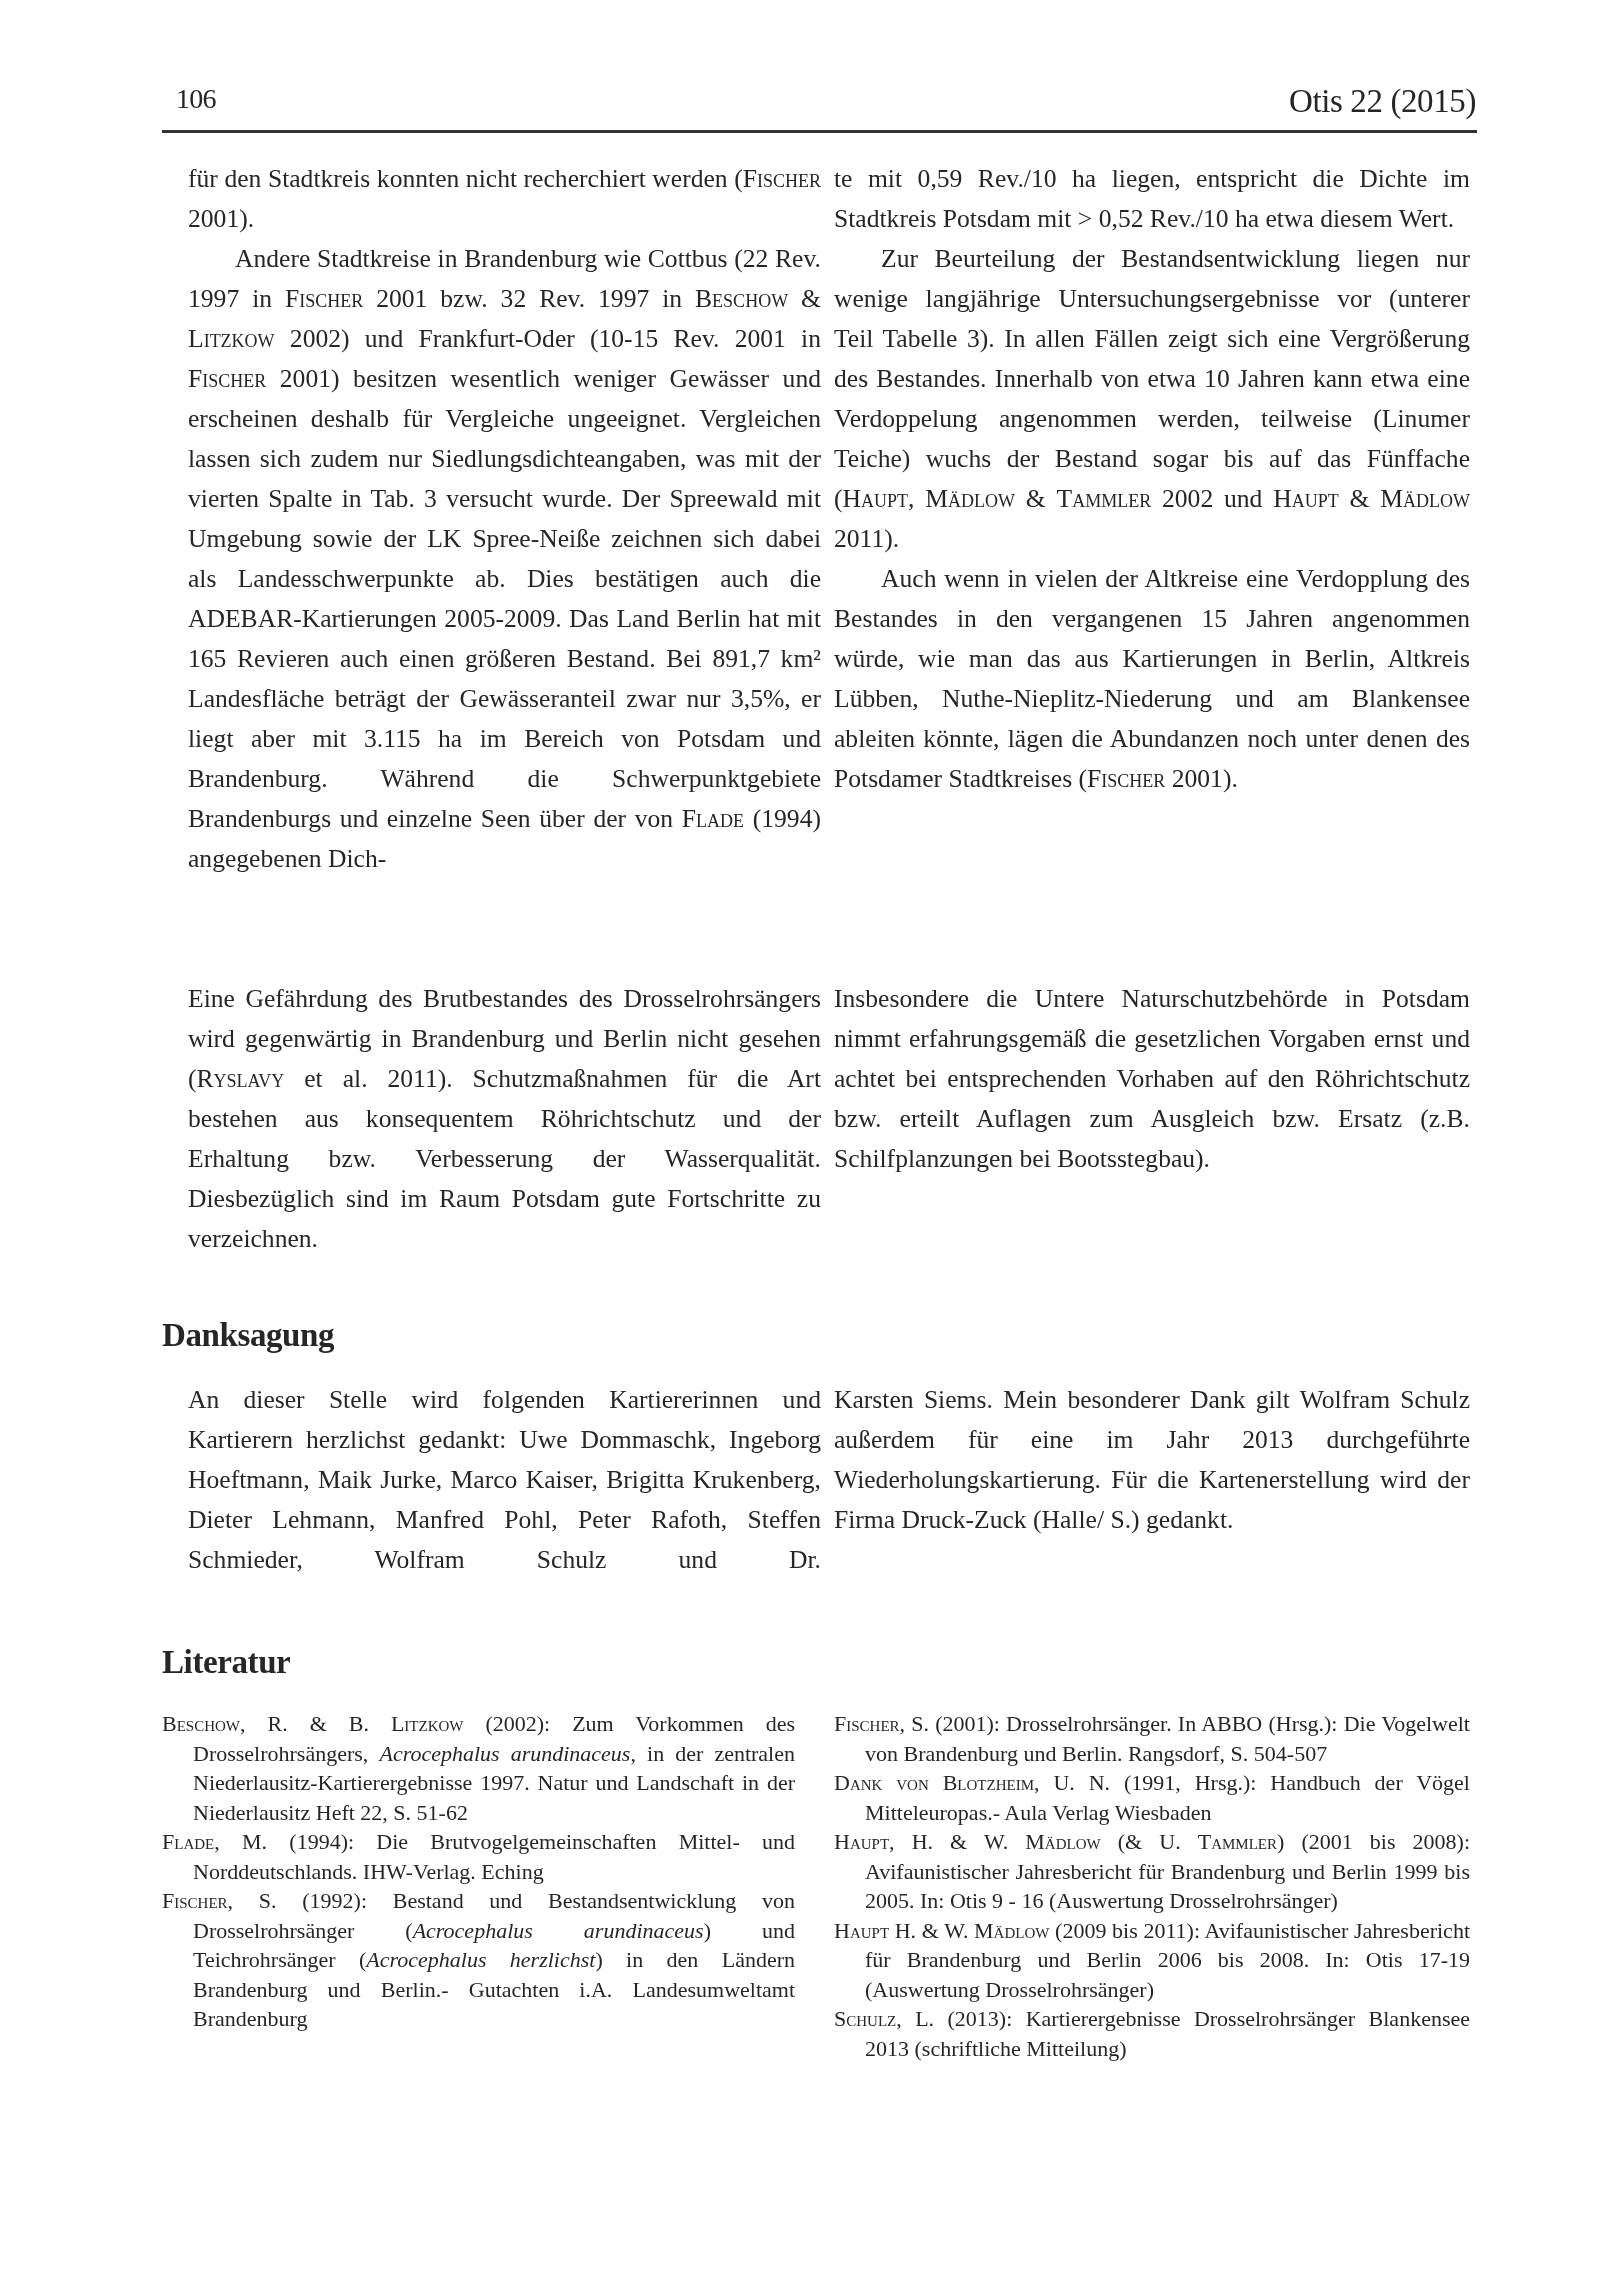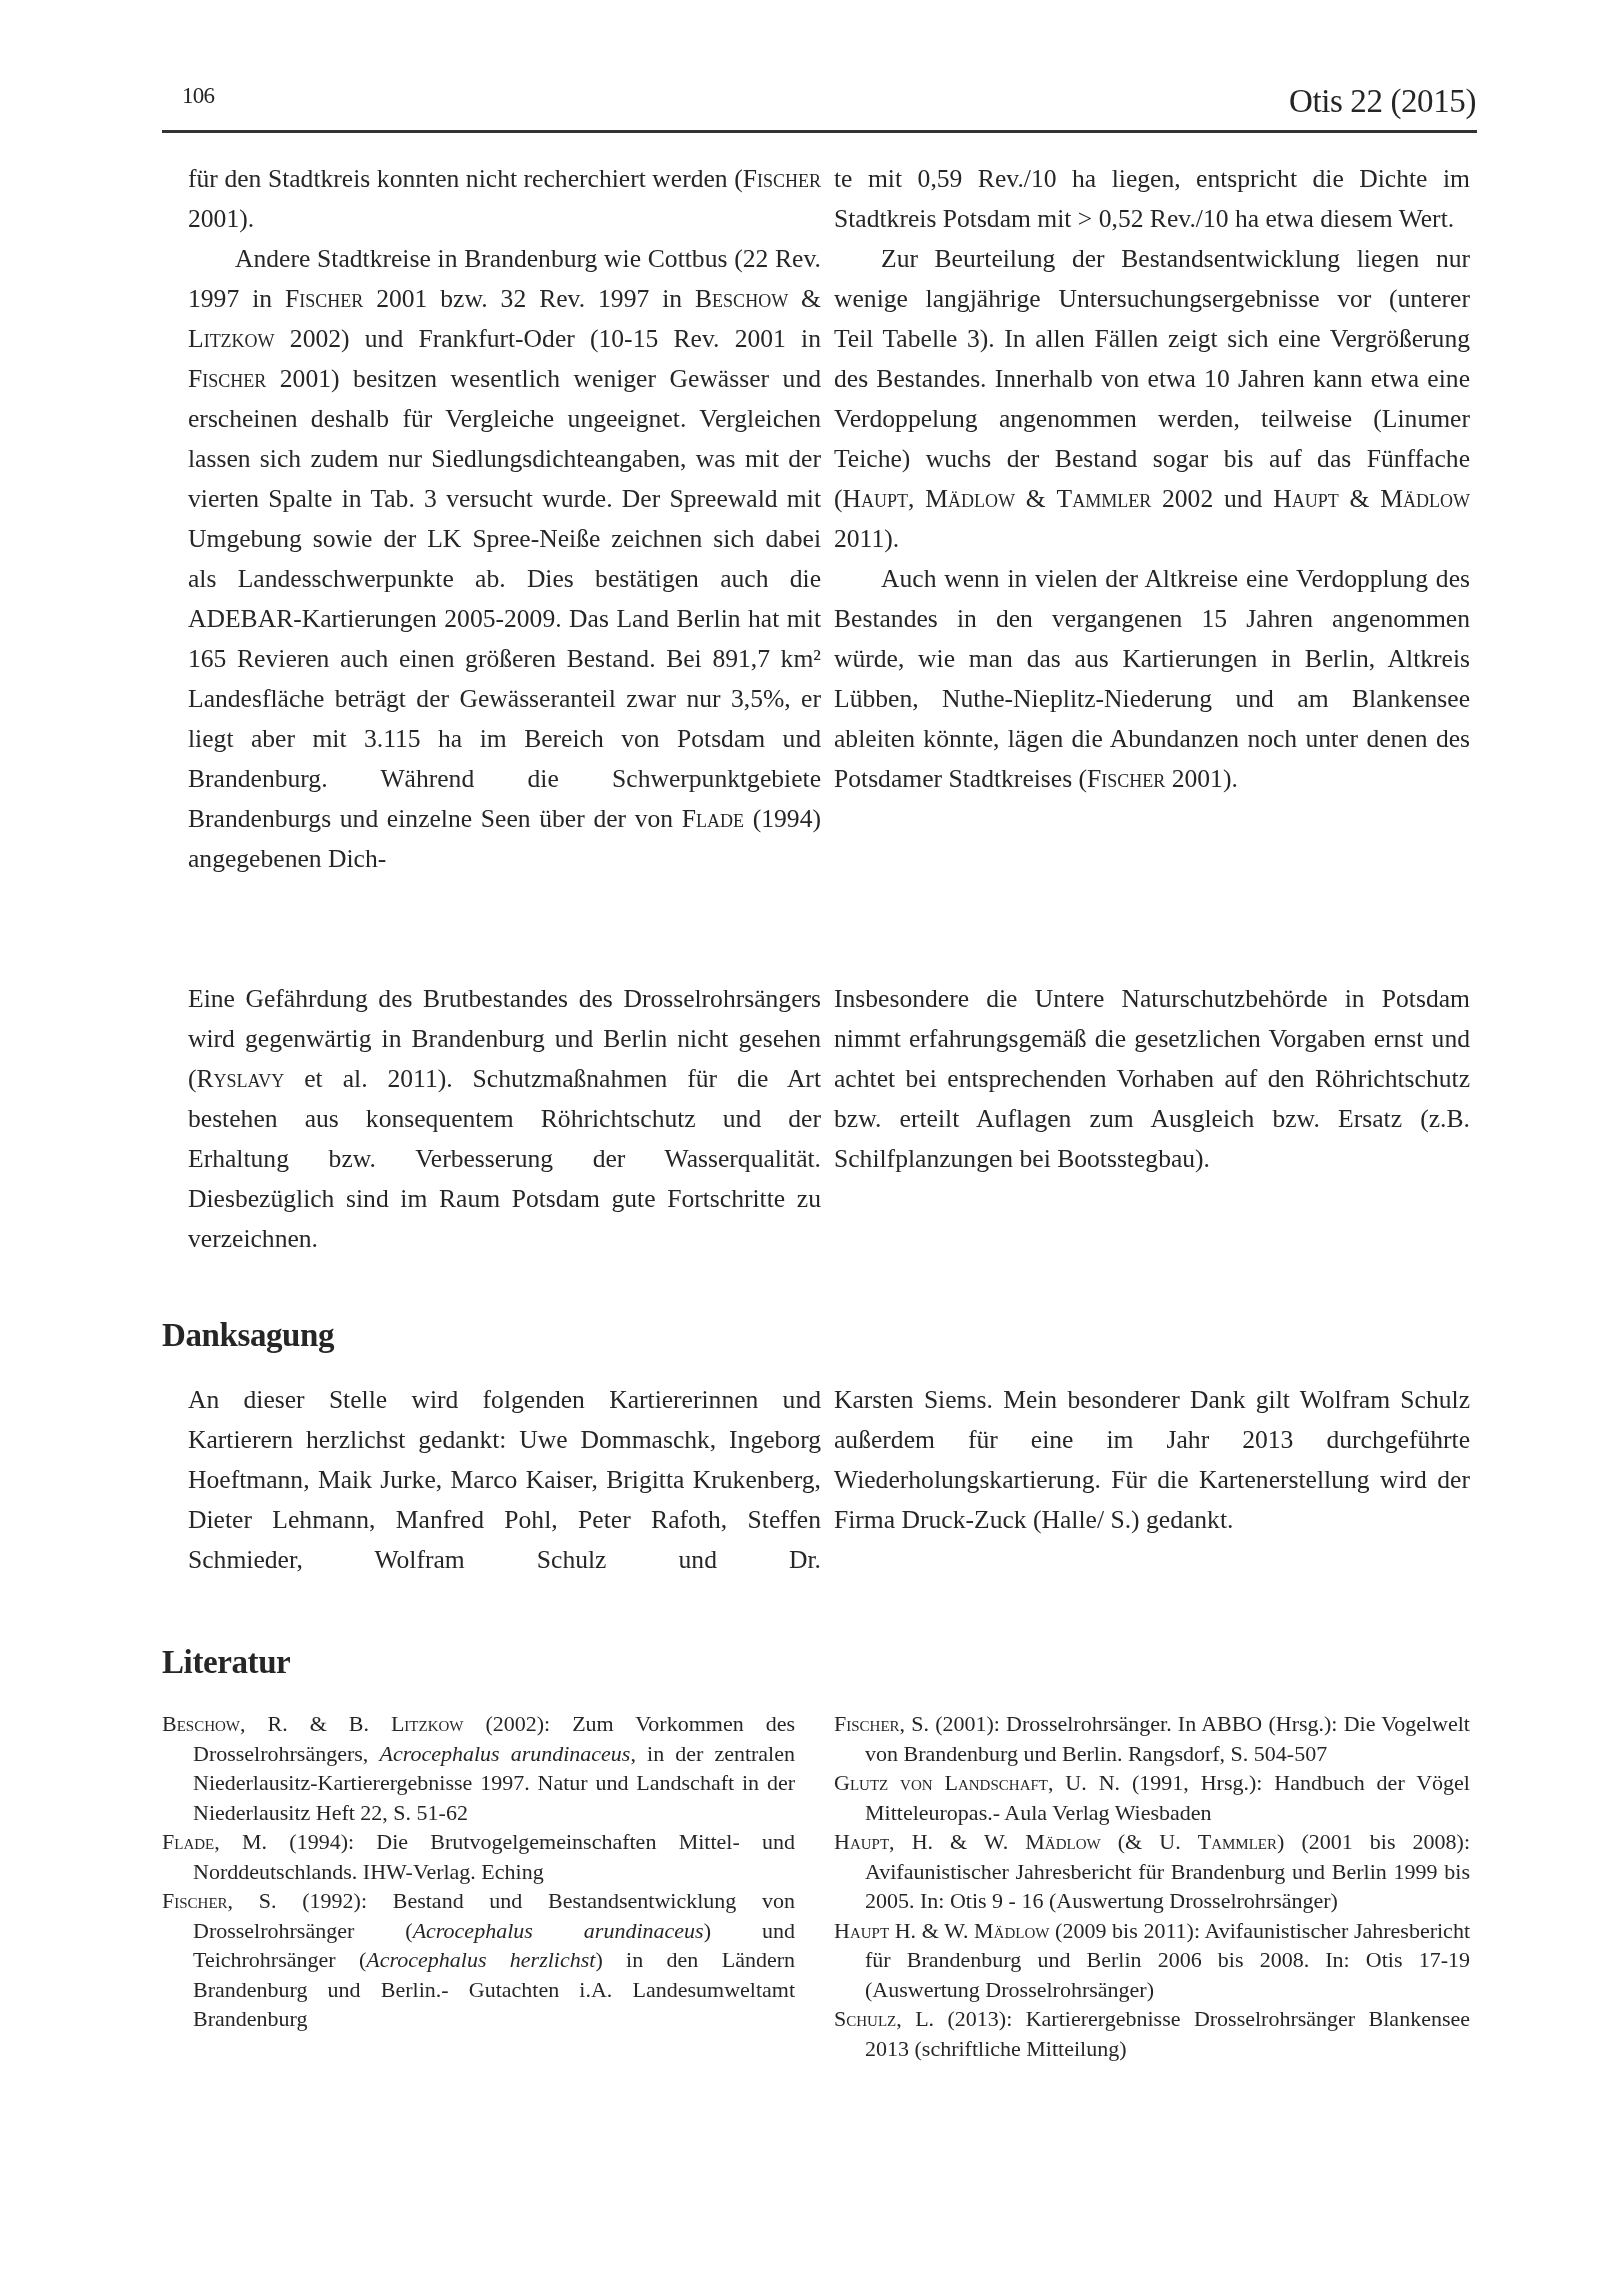--- a/index.html
+++ b/index.html
@@ -1,19 +1,19 @@
 <!DOCTYPE html>
 <html style="font-size:13px"><head>
 <meta charset="utf-8">
 <style>
   html, body { margin:0; padding:0; background:#ffffff; }
   body { width:1623px; height:2295px; position:relative; overflow:hidden;
          font-family:"Liberation Serif","DejaVu Serif",serif; color:#262626; }
   .header { position:absolute; left:162px; top:83px; width:1315px; height:49px; }
-  .page-num { position:absolute; left:20px; top:0; font-size:23px; letter-spacing:-0.8px; }
+  .page-num { position:absolute; left:14px; top:0; font-size:28px; letter-spacing:-0.8px; }
   .journal { position:absolute; right:1px; top:0; font-size:33px; letter-spacing:-0.4px; }
   .rule { position:absolute; left:162px; top:130px; width:1315px; height:3.2px; background:#333; }
   .col { position:absolute; font-size:25.6px; line-height:40px; text-align:justify; }
   .colL { left:156px; width:633px;margin-left:32px; }
   .colR { left:834px; width:636px; }
   .col p { margin:0; }
   .ind { text-indent:47px; }
   .sc { font-variant:small-caps; }
   h2 { position:absolute; left:162px; margin:0; font-size:33px; font-weight:bold; letter-spacing:-0.4px; }
   .refs { position:absolute; font-size:22px; line-height:29.5px; text-align:justify; }
@@ -57,18 +57,18 @@
 </div>
 
 <h2 style="top:1644px;">Literatur</h2>
 <div class="refs refsL">
     <p class="ref"><span class="sc">Beschow</span>, R. &amp; B. <span class="sc">Litzkow</span> (2002): Zum Vorkommen des Drosselrohrsängers, <i>Acrocephalus arundinaceus</i>, in der zentralen Niederlausitz-Kartierergebnisse 1997. Natur und Landschaft in der Niederlausitz Heft 22, S. 51-62</p>
     <p class="ref"><span class="sc">Flade</span>, M. (1994): Die Brutvogelgemeinschaften Mittel- und Norddeutschlands. IHW-Verlag. Eching</p>
     <p class="ref"><span class="sc">Fischer</span>, S. (1992): Bestand und Bestandsentwicklung von Drosselrohrsänger (<i>Acrocephalus arundinaceus</i>) und Teichrohrsänger (<i>Acrocephalus herzlichst</i>) in den Ländern Brandenburg und Berlin.- Gutachten i.A. Landesumweltamt Brandenburg</p>
   </div>
 <div class="refs refsR">
     <p class="ref"><span class="sc">Fischer</span>, S. (2001): Drosselrohrsänger. In ABBO (Hrsg.): Die Vogelwelt von Brandenburg und Berlin. Rangsdorf, S. 504-507</p>
-    <p class="ref"><span class="sc">Glutz von Landschaft</span>, U. N. (1991, Hrsg.): Handbuch der Vögel Mitteleuropas.- Aula Verlag Wiesbaden</p>
+    <p class="ref"><span class="sc">Dank von Blotzheim</span>, U. N. (1991, Hrsg.): Handbuch der Vögel Mitteleuropas.- Aula Verlag Wiesbaden</p>
     <p class="ref"><span class="sc">Haupt</span>, H. &amp; W. <span class="sc">Mädlow</span> (&amp; U. <span class="sc">Tammler</span>) (2001 bis 2008): Avifaunistischer Jahresbericht für Brandenburg und Berlin 1999 bis 2005. In: Otis 9 - 16 (Auswertung Drosselrohrsänger)</p>
     <p class="ref"><span class="sc">Haupt</span> H. &amp; W. <span class="sc">Mädlow</span> (2009 bis 2011): Avifaunistischer Jahresbericht für Brandenburg und Berlin 2006 bis 2008. In: Otis 17-19 (Auswertung Drosselrohrsänger)</p>
     <p class="ref"><span class="sc">Schulz</span>, L. (2013): Kartierergebnisse Drosselrohrsänger Blankensee 2013 (schriftliche Mitteilung)</p>
   </div>
 
 
 </body></html>

